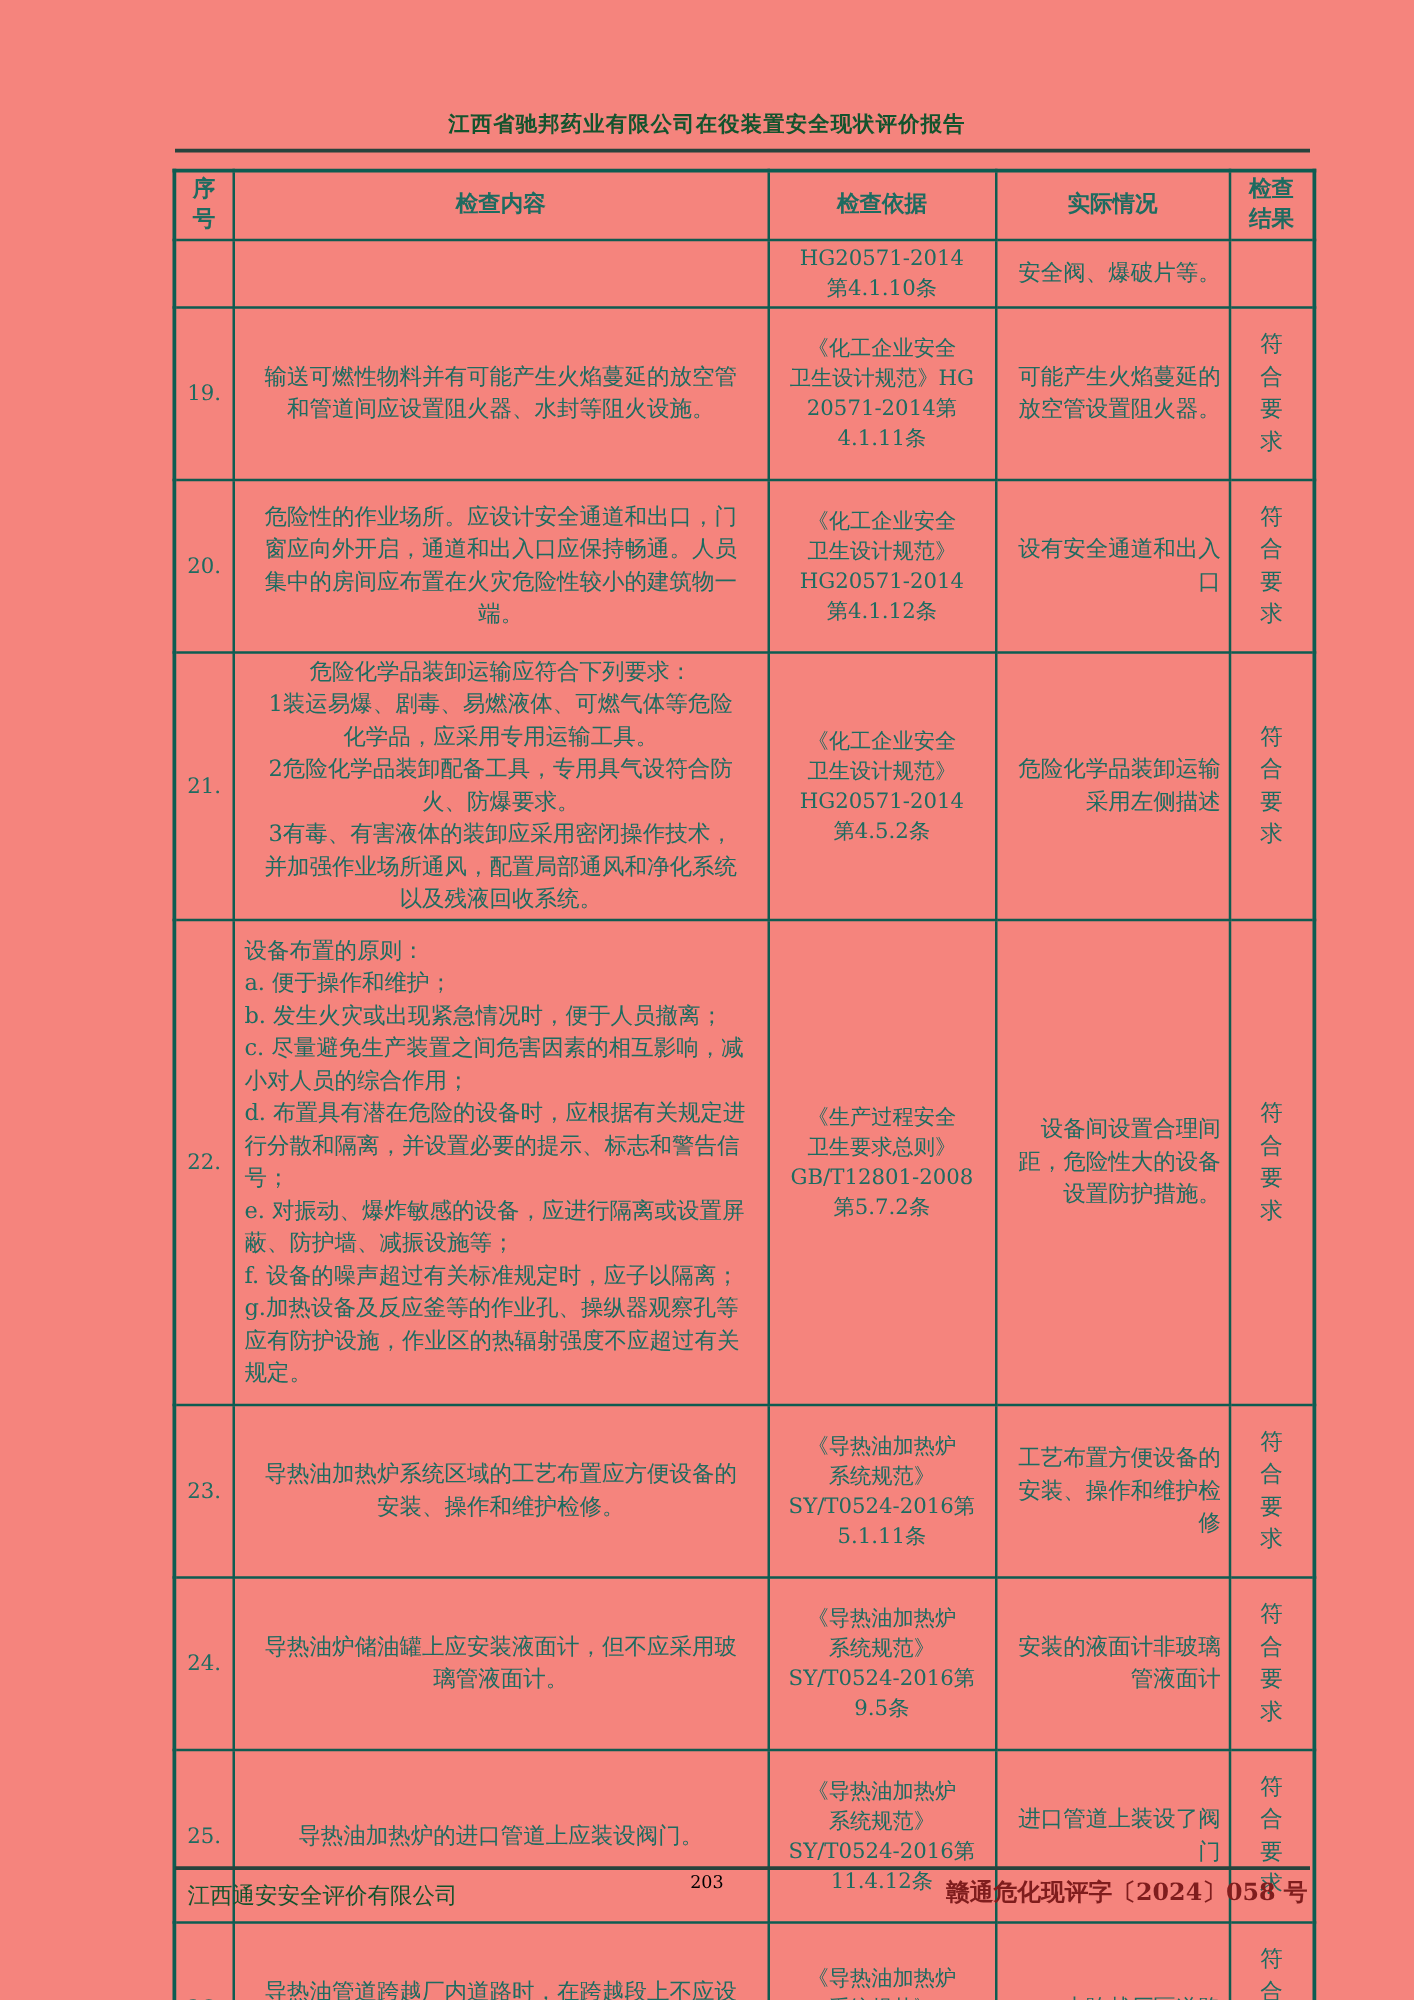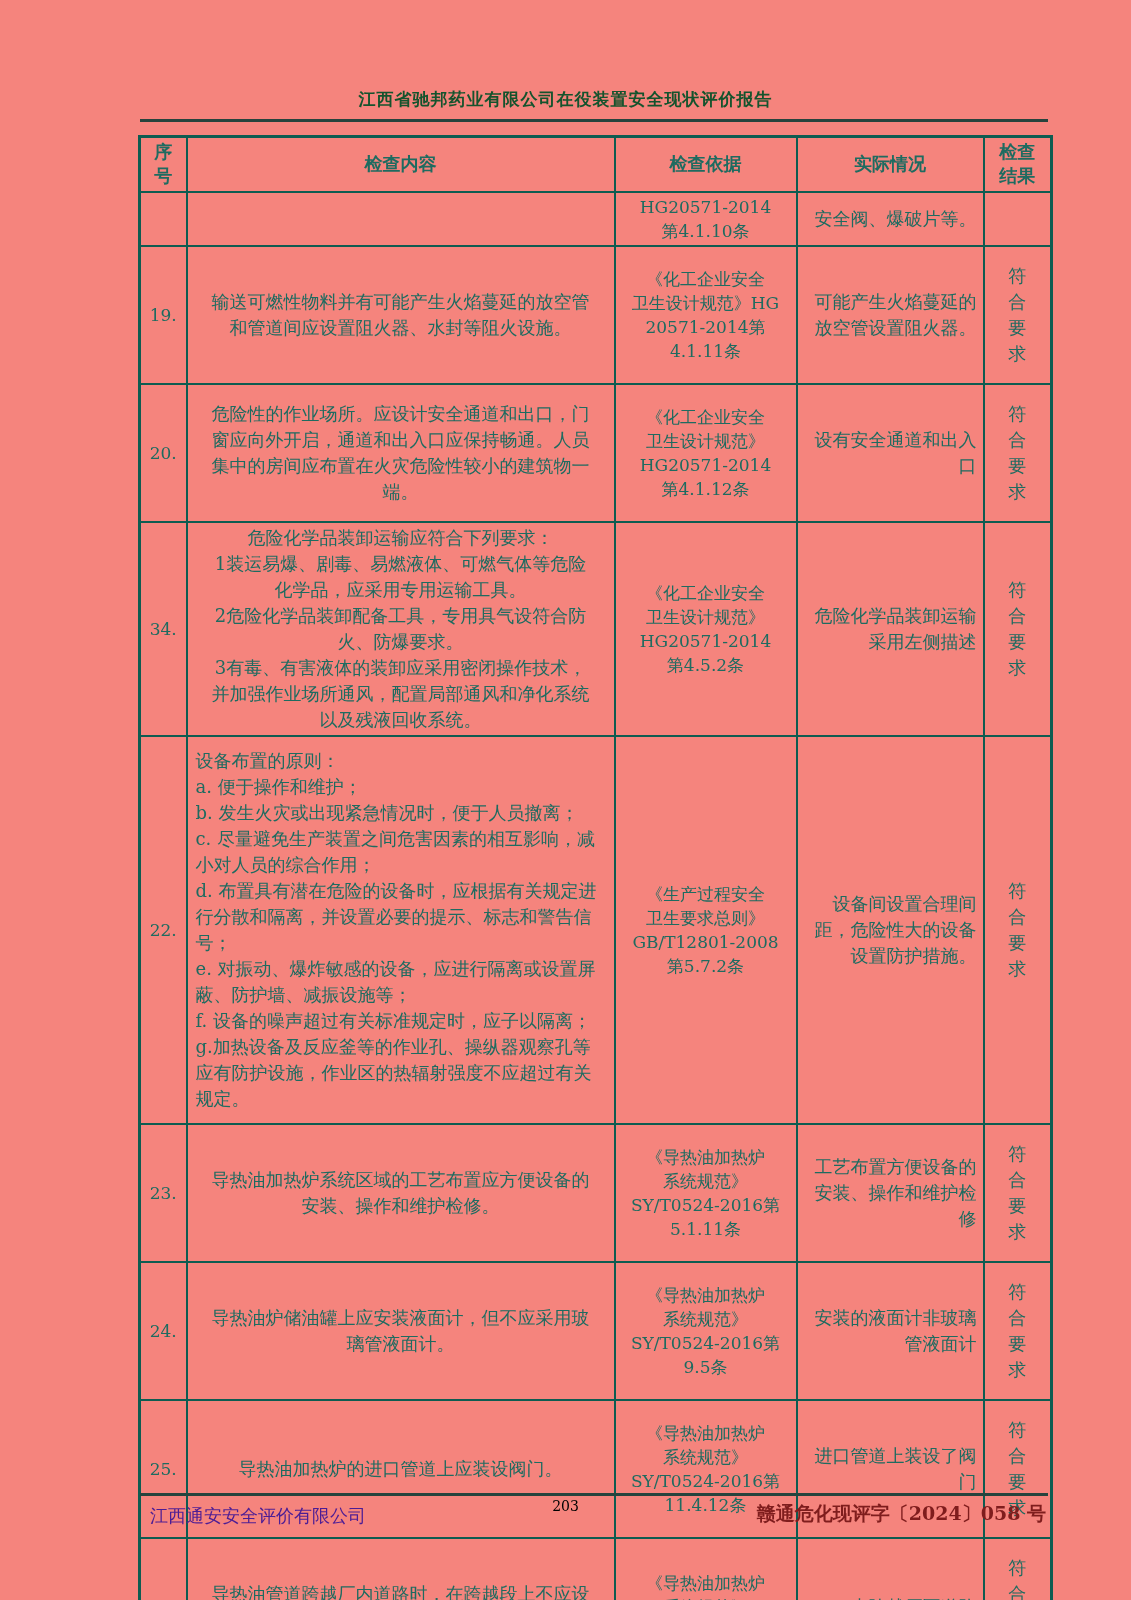--- a/index.html
+++ b/index.html
@@ -100,21 +100,21 @@
     left: 140px;
     width: 908px;
     height: 3px;
     background: #27433d;
   }
   .footer-company {
     position: absolute;
     top: 1504px;
     left: 150px;
     font-size: 18px;
-    color: #4c1d95;
+    color: #14532d;
   }
   .footer-page-number {
     position: absolute;
     top: 1498px;
     left: 0;
     width: 1131px;
     text-align: center;
     font-size: 14px;
     color: #000000;
   }
@@ -175,21 +175,21 @@
       <td class="c-content">危险性的作业场所。应设计安全通道和出口，门窗应向外开启，通道和出入口应保持畅通。人员集中的房间应布置在火灾危险性较小的建筑物一端。</td>
       <td class="c-basis">《化工企业安全
 卫生设计规范》
 HG20571-2014
 第4.1.12条</td>
       <td class="c-actual">设有安全通道和出入口</td>
       <td class="c-result">符合
 要求</td>
     </tr>
     <tr style="height:204px">
-      <td class="c-no">34.</td>
+      <td class="c-no">21.</td>
       <td class="c-content">危险化学品装卸运输应符合下列要求：
 1装运易爆、剧毒、易燃液体、可燃气体等危险化学品，应采用专用运输工具。
 2危险化学品装卸配备工具，专用具气设符合防火、防爆要求。
 3有毒、有害液体的装卸应采用密闭操作技术，并加强作业场所通风，配置局部通风和净化系统以及残液回收系统。</td>
       <td class="c-basis">《化工企业安全
 卫生设计规范》
 HG20571-2014
 第4.5.2条</td>
       <td class="c-actual">危险化学品装卸运输采用左侧描述</td>
       <td class="c-result">符合

